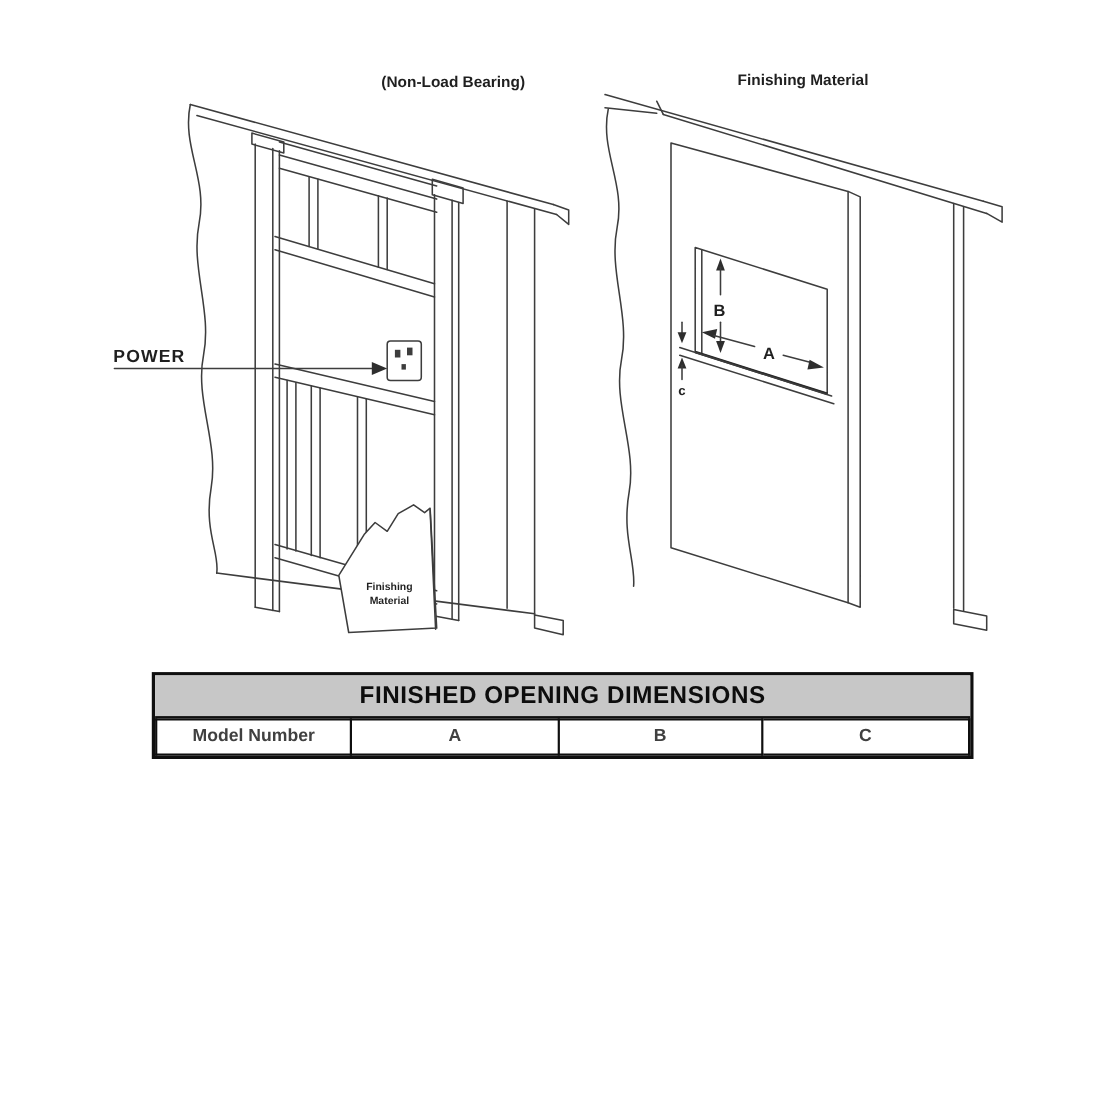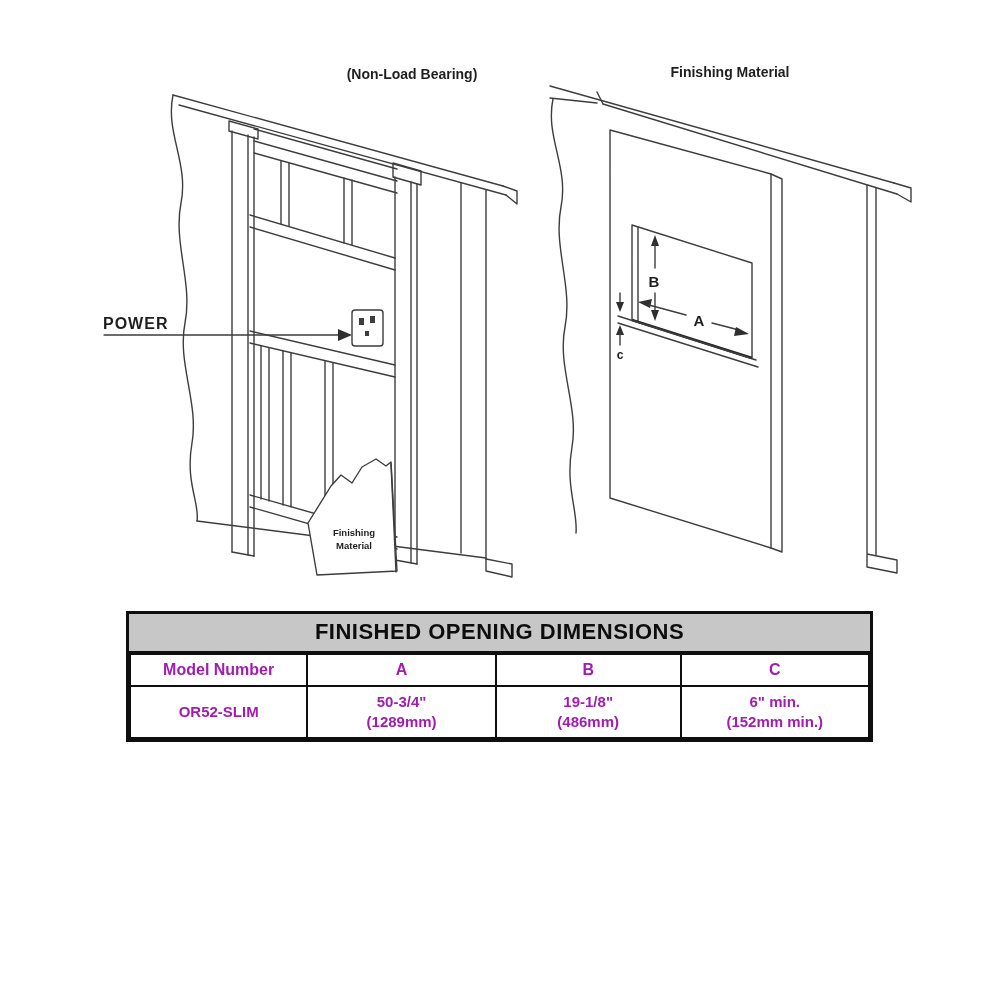--- a/index.html
+++ b/index.html
@@ -14,33 +14,33 @@
   svg .arr{fill:#2e2e2e;stroke:none;}
   svg text{font-family:"Liberation Sans",sans-serif;font-weight:bold;fill:#1f1f1f;}
   .cap-text{font-size:14px;}
   .power-text{font-size:16px;letter-spacing:1px;}
   .panel-text{font-size:9.5px;}
   .dim-text{font-size:15px;}
   .dim-text-sm{font-size:12px;}
 
   
   .table-wrap{
-    position:absolute;left:126px;top:611px;width:747px;
+    position:absolute;left:138px;top:611px;width:747px;
     border:3px solid #0f0f0f;background:#fff;box-sizing:border-box;
   }
   .t-title{
     background:var(--title-bg,#c7c7c7);
     border-bottom:2px solid #0f0f0f;
     text-align:center;font-size:22px;font-weight:bold;letter-spacing:.5px;
     padding:5px 0 6px 0;color:#0d0d0d;
   }
   table{width:100%;border-collapse:collapse;table-layout:fixed;}
   th,td{
     border:2px solid #0f0f0f;text-align:center;vertical-align:middle;
-    color:#a21caf;font-weight:bold;background:#fff;
+    color:#404040;font-weight:bold;background:#fff;
   }
   th{font-size:16px;padding:6px 0;}
   td{font-size:15px;line-height:1.32;padding:5px 0;}
 </style>
 </head>
 <body>
 
 <div class="canvas">
 
   <svg style="left:95px;top:55px;" width="430" height="545" viewBox="0 0 430 545">
@@ -174,34 +174,17 @@
       </colgroup>
       <thead>
         <tr>
             <th>Model Number</th>
             <th>A</th>
             <th>B</th>
             <th>C</th>
           </tr>
       </thead>
       <tbody>
-          <tr>
-            <td>
-              <div>OR52-SLIM</div>
-            </td>
-            <td>
-              <div>50-3/4"</div>
-              <div>(1289mm)</div>
-            </td>
-            <td>
-              <div>19-1/8"</div>
-              <div>(486mm)</div>
-            </td>
-            <td>
-              <div>6" min.</div>
-              <div>(152mm min.)</div>
-            </td>
-          </tr>
         </tbody>
     </table>
   </div>
 
 </div>
 
 </body></html>

